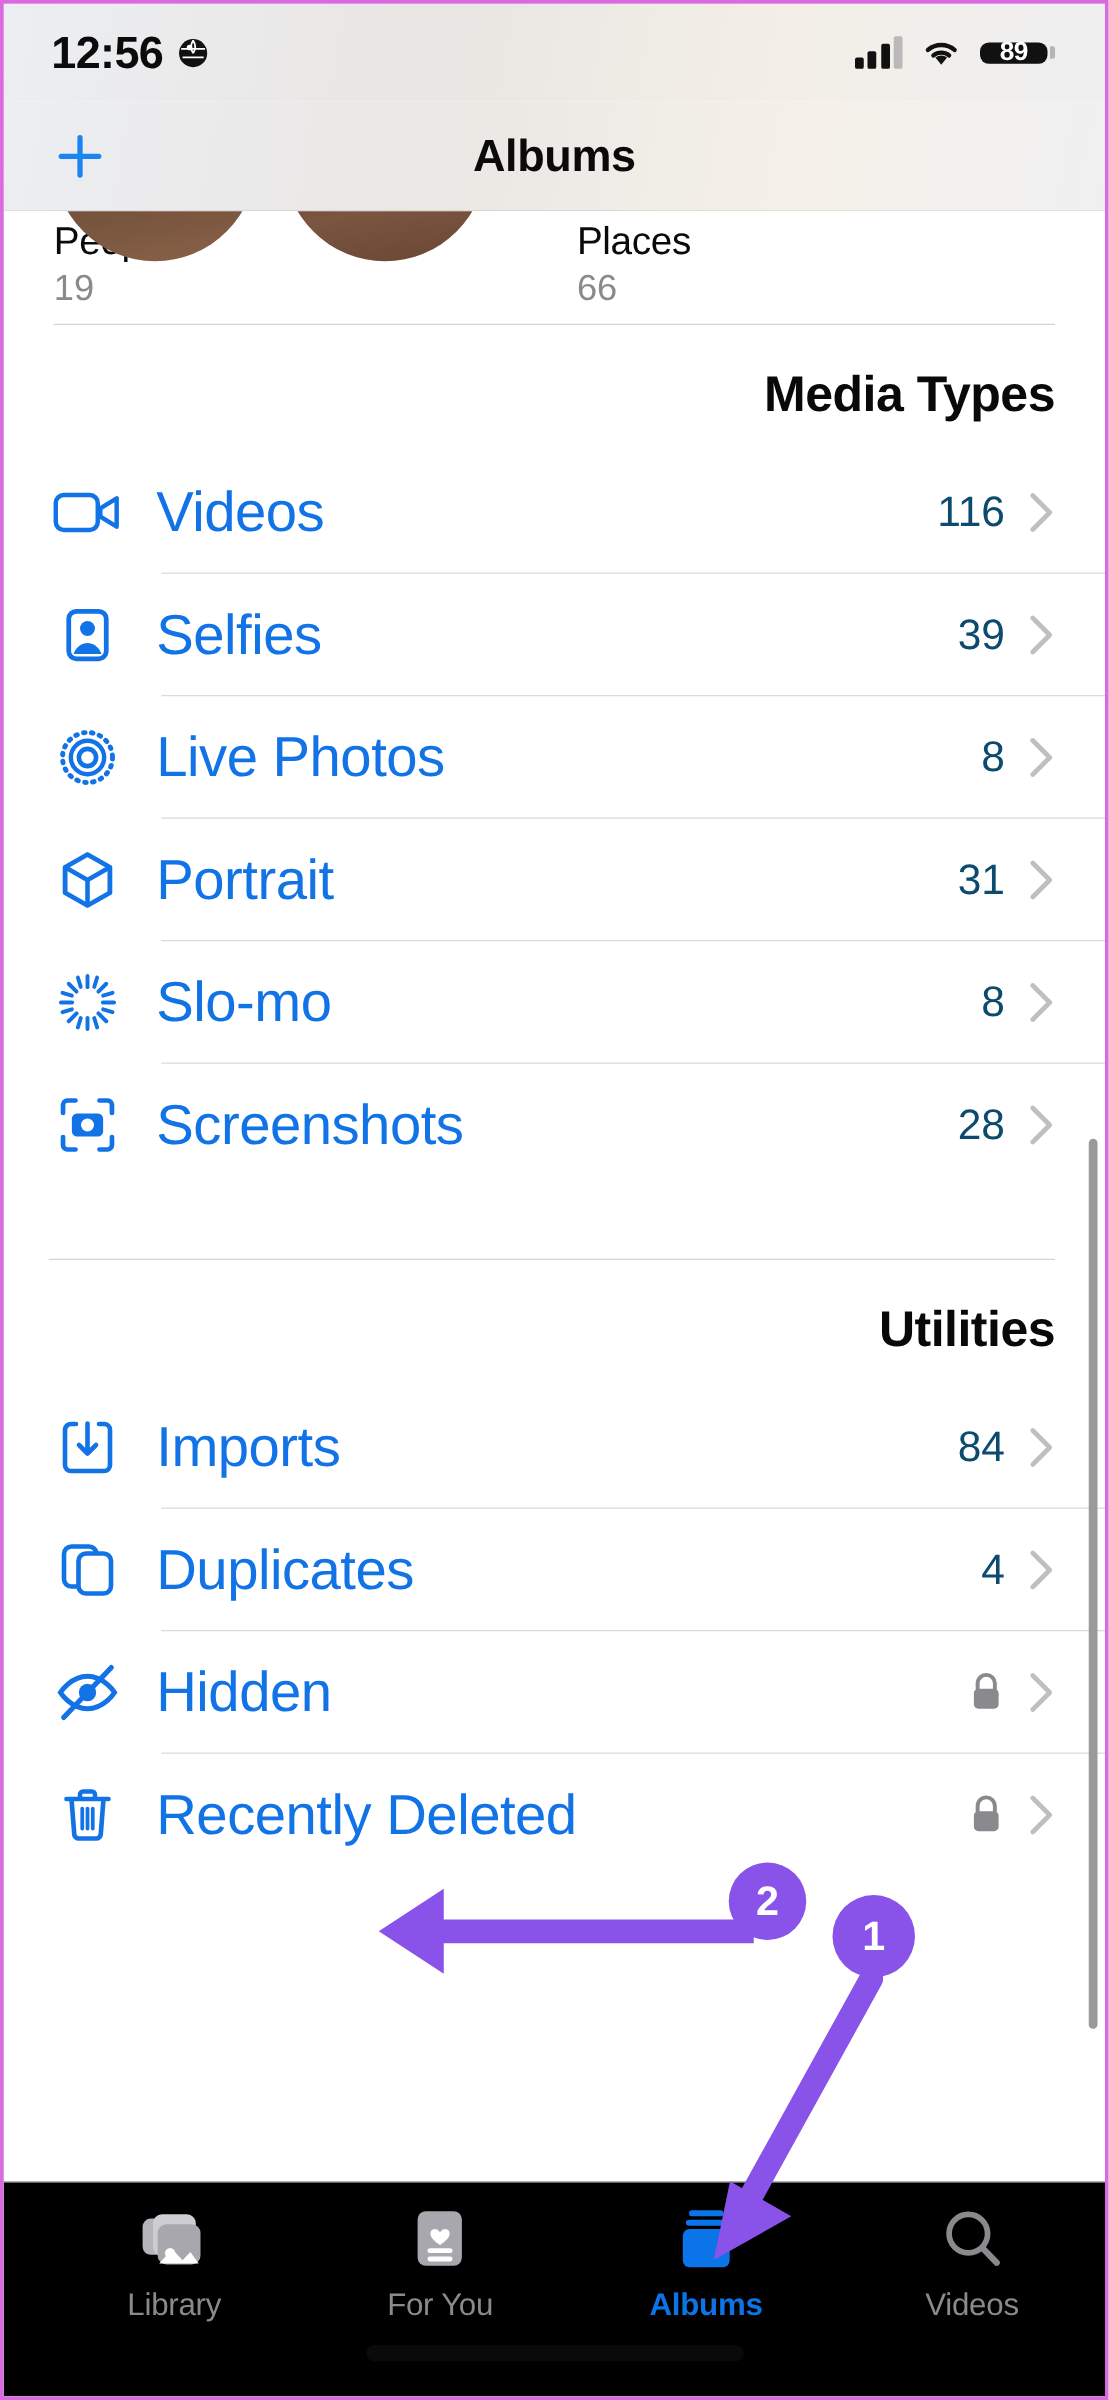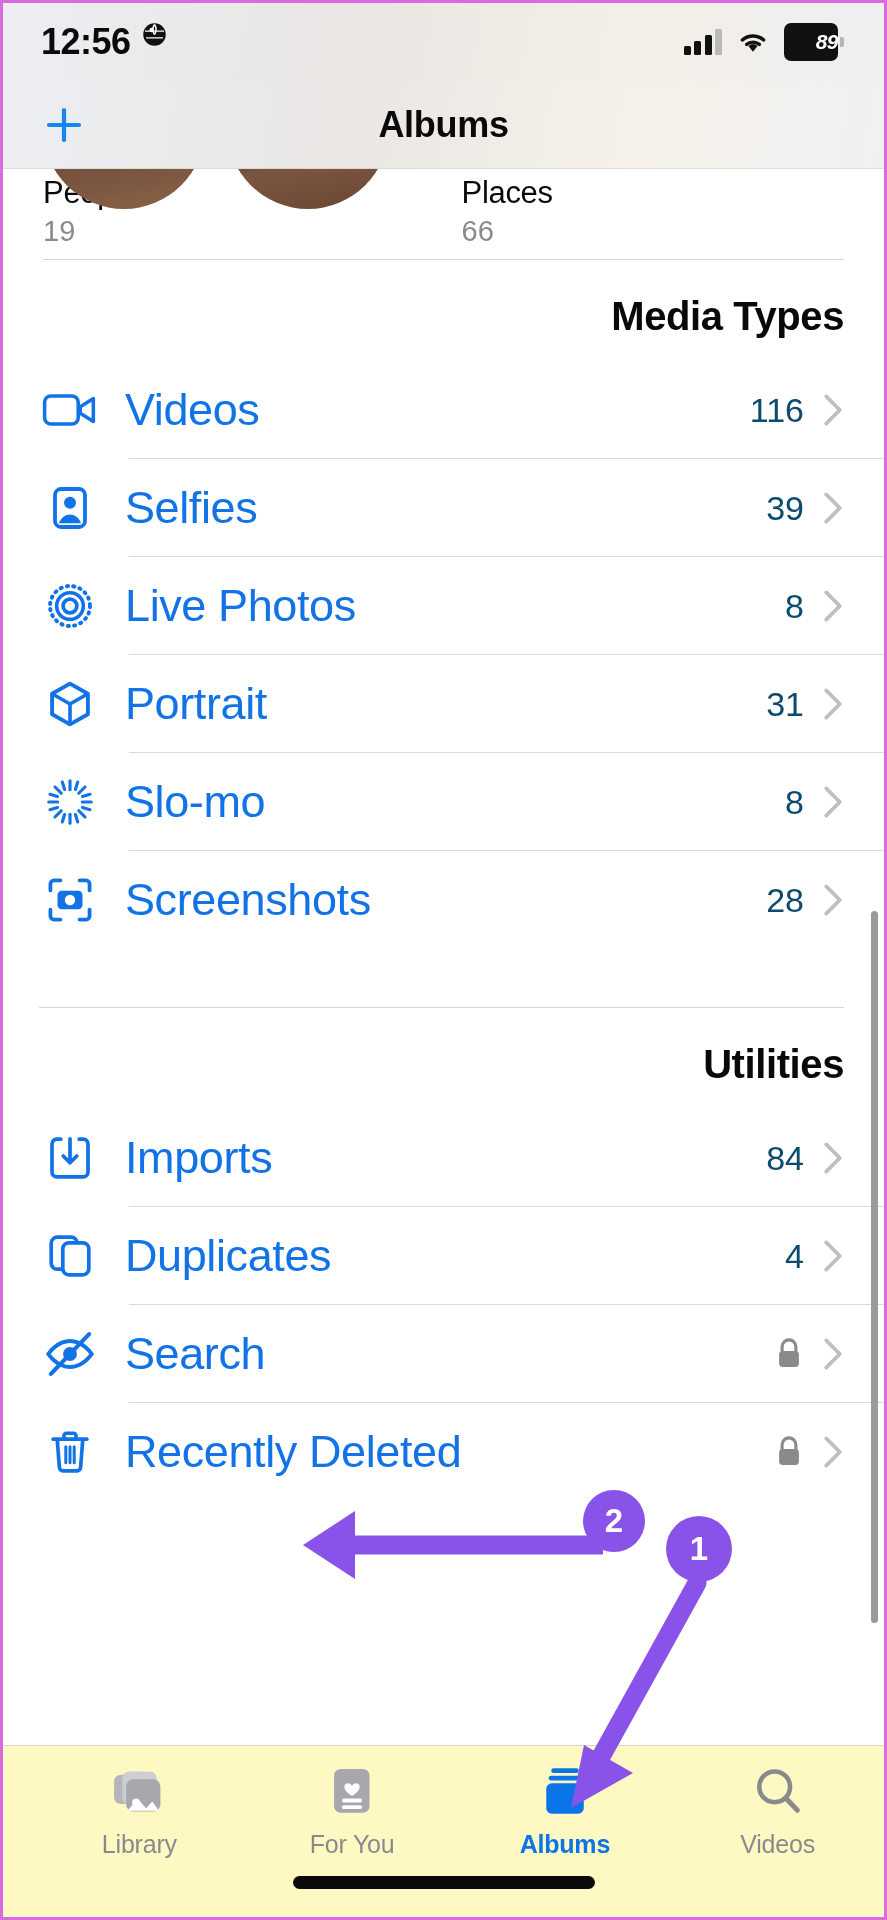--- a/index.html
+++ b/index.html
@@ -18,35 +18,35 @@
     overflow:hidden;
   }
 
   
   .statusbar {
     position:absolute; top:0; left:0; right:0; height:78px;
     background:linear-gradient(100deg,#eceef2 0%,#e9e6e3 40%,#f3efe7 70%,#efeff1 100%);
     display:flex; align-items:center; justify-content:space-between;
     padding:0 40px 0 38px;
   }
-  .sb-left { display:flex; gap:10px; }
+  .sb-left { display:flex; align-items:center; gap:10px; }
   .sb-time { font-size:36px; font-weight:700; color:#0b0b0b; letter-spacing:-0.5px; }
   .globe-icon { width:27px; height:27px; }
   .sb-right { display:flex; align-items:center; gap:14px; }
   .cellular { display:flex; align-items:flex-end; gap:3.5px; height:26px; }
   .cellular i { display:block; width:7px; background:#111; border-radius:1.5px; }
   .cellular i:nth-child(1){ height:9px; }
   .cellular i:nth-child(2){ height:14px; }
   .cellular i:nth-child(3){ height:20px; }
   .cellular i:nth-child(4){ height:26px; background:#b9b9b9; }
   .wifi-icon { width:34px; height:26px; }
   .battery { position:relative; display:flex; align-items:center; }
   .battery-body {
-    width:54px; height:38px; background:#111; border-radius:7px;
-    display:flex; align-items:center; justify-content:flex-end;font-style:italic;
+    width:54px; height:17px; background:#111; border-radius:7px;
+    display:flex; align-items:center; justify-content:center;
   }
   .battery-num { color:#fff; font-size:21px; font-weight:700; letter-spacing:-0.5px; }
   .battery-cap {
     width:4px; height:10px; background:#b5b5b5;
     border-radius:0 2px 2px 0; margin-left:2px;
   }
 
   
   .navbar {
     position:absolute; top:78px; left:0; right:0; height:88px;
@@ -106,21 +106,21 @@
 
   
   .scrollbar {
     position:absolute; right:6px; top:742px; width:7px; height:712px;
     background:#9a9a9c; border-radius:4px;
   }
 
   
   .tabbar {
     position:absolute; bottom:0; left:0; right:0; height:172px;
-    background:#fef9c3; border-top:1px solid #d4d4d6;
+    background:#000000; border-top:1px solid #d4d4d6;
     display:flex; align-items:flex-start; padding-top:16px;padding-left:30px;
   }
   .tab { flex:1; display:flex; flex-direction:column; align-items:center; gap:10px; cursor:pointer; }
   .tab .ticon { height:58px; display:flex; align-items:center; justify-content:center; }
   .tab .tlabel { font-size:25px; color:#8a8a8e; letter-spacing:-0.2px; }
   .tab.active .tlabel { color:#0b74e8; font-weight:700; }
   .home-indicator {
     position:absolute; bottom:28px; left:50%; transform:translateX(-50%);
     width:302px; height:13px; background:#0a0a0a; border-radius:8px;
   }
@@ -372,21 +372,21 @@
       </div>
 
       <div class="row">
         <span class="ico">
           <svg viewBox="0 0 24 24" width="52" height="52">
             <path d="M2 12s3.8-6 10-6 10 6 10 6-3.8 6-10 6-10-6-10-6z" stroke="#1173e6" stroke-width="1.85" fill="none"></path>
             <circle cx="12" cy="12" r="3.2" fill="#1173e6"></circle>
             <path d="M3.2 21.2L20.8 2.8" stroke="#1173e6" stroke-width="1.9" stroke-linecap="round"></path>
           </svg>
         </span>
-        <span class="label">Search</span>
+        <span class="label">Hidden</span>
         <span class="lock">
           <svg viewBox="0 0 20 24" width="30" height="36">
             <path d="M5.4 10V7.2a4.6 4.6 0 019.2 0V10" stroke="#8a8a8e" stroke-width="2.1" fill="none" stroke-linecap="round"></path>
             <rect x="3.4" y="10" width="13.2" height="10.6" rx="2.4" fill="#8a8a8e"></rect>
           </svg>
         </span>
         <span class="chev">
           <svg viewBox="0 0 12 20" width="22" height="34">
               <path d="M2 2l8 8-8 8" stroke="#bfbfc2" stroke-width="2.2" fill="none" stroke-linecap="round" stroke-linejoin="round"></path>
             </svg>

